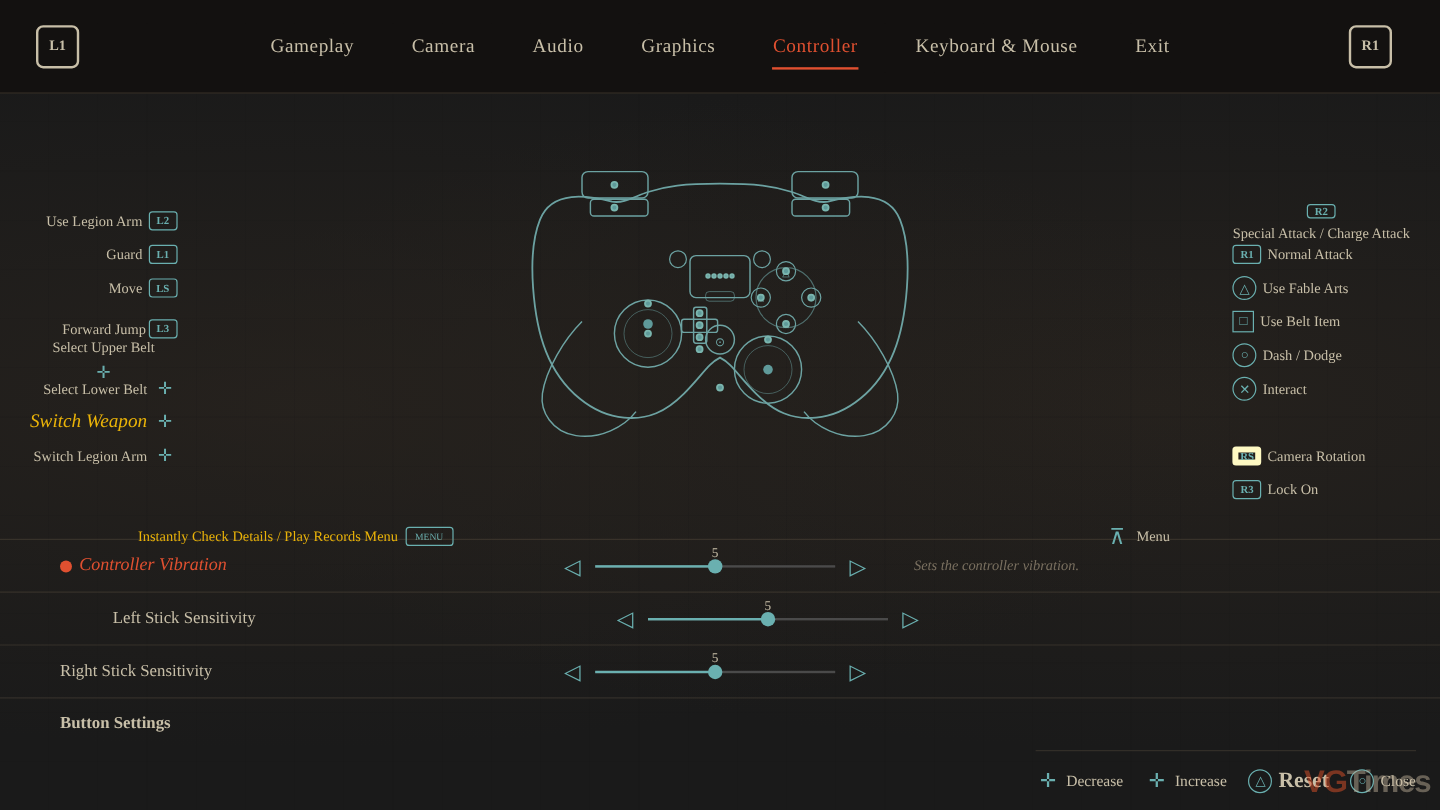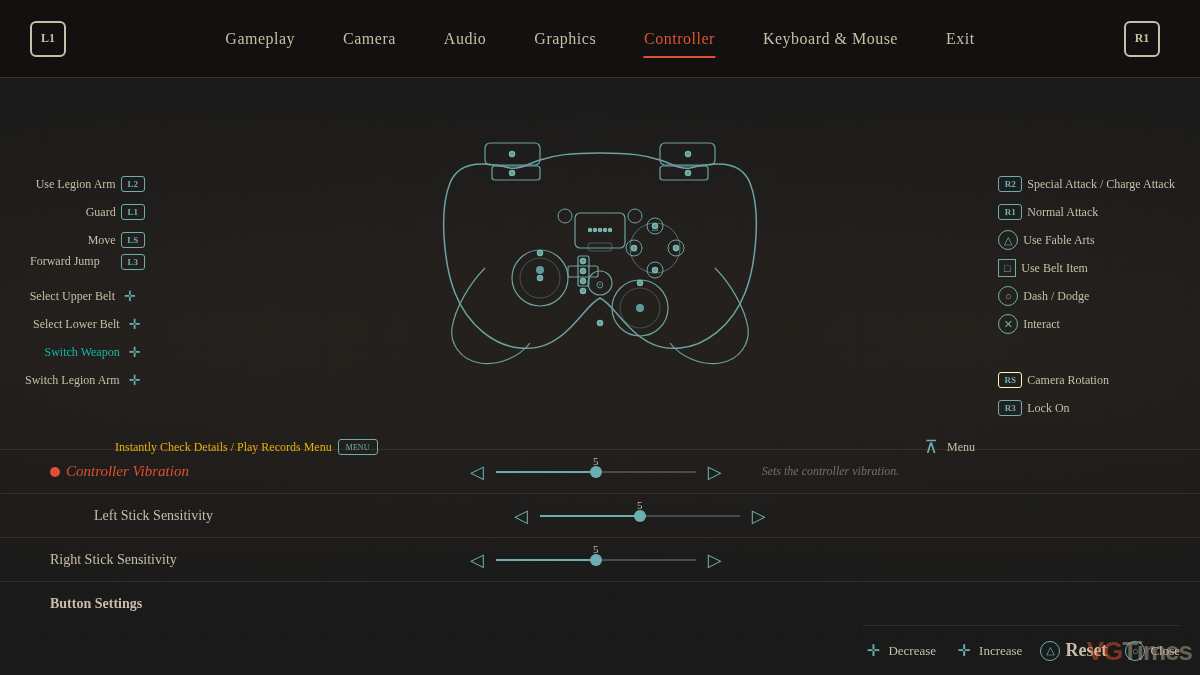--- a/index.html
+++ b/index.html
@@ -230,49 +230,49 @@
       <div style="display:flex; align-items:center; justify-content:flex-end; gap:5px; height:28px;">
         <span style="font-size:12px; color:#c8bfa8;">Guard</span>
         <span style="display:inline-flex;align-items:center;justify-content:center;width:24px;height:16px;border:1px solid #6ab0b0;border-radius:3px;font-size:9px;color:#6ab0b0;font-weight:bold;">L1</span>
       </div>
 
       <div style="display:flex; align-items:center; justify-content:flex-end; gap:5px; height:28px;">
         <span style="font-size:12px; color:#c8bfa8;">Move</span>
         <span style="display:inline-flex;align-items:center;justify-content:center;width:24px;height:16px;border:1px solid #6ab0b0;border-radius:3px;font-size:9px;color:#6ab0b0;font-weight:bold;">LS</span>
       </div>
 
-      <div style="display:flex; align-items:flex-start; justify-content:flex-end; gap:21px; height:28px;">
+      <div style="display:flex; align-items:flex-end; justify-content:flex-end; gap:2px; height:28px;">
         <span style="font-size:12px; color:#c8bfa8;">Forward Jump</span>
         <span style="display:inline-flex;align-items:center;justify-content:center;width:24px;height:16px;border:1px solid #6ab0b0;border-radius:3px;font-size:9px;color:#6ab0b0;font-weight:bold;">L3</span>
       </div>
 
-      <div style="display:flex; align-items:center; justify-content:center; gap:5px; height:28px;">
+      <div style="display:flex; align-items:center; justify-content:space-between; gap:5px; height:28px;flex-direction:column;">
         <span style="font-size:12px; color:#c8bfa8;">Select Upper Belt</span>
         <span style="display:inline-flex;align-items:center;justify-content:center;width:20px;height:20px;color:#6ab0b0;font-size:14px;">✛</span>
       </div>
 
       <div style="display:flex; align-items:center; justify-content:flex-end; gap:5px; height:28px;">
         <span style="font-size:12px; color:#c8bfa8;">Select Lower Belt</span>
         <span style="display:inline-flex;align-items:center;justify-content:center;width:20px;height:20px;color:#6ab0b0;font-size:14px;">✛</span>
       </div>
 
       <div style="display:flex; align-items:center; justify-content:flex-end; gap:5px; height:28px;">
-        <span style="font-size:12px; color:#14b8a6;">Switch Weapon</span>
+        <span style="font-size:16px; color:#eab308;font-style:italic;">Switch Weapon</span>
         <span style="display:inline-flex;align-items:center;justify-content:center;width:20px;height:20px;color:#6ab0b0;font-size:14px;">✛</span>
       </div>
 
       <div style="display:flex; align-items:center; justify-content:flex-end; gap:5px; height:28px;">
         <span style="font-size:12px; color:#c8bfa8;">Switch Legion Arm</span>
         <span style="display:inline-flex;align-items:center;justify-content:center;width:20px;height:20px;color:#6ab0b0;font-size:14px;">✛</span>
       </div>
     </div>
 
     <div style="position:absolute; right:25px; top:92px;">
 
-      <div style="display:flex; align-items:center; justify-content:flex-start; gap:5px; height:28px;">
+      <div style="display:flex; align-items:center; justify-content:flex-start; gap:5px; height:28px;flex-direction:column;">
         <span style="display:inline-flex;align-items:center;justify-content:center;width:24px;height:16px;border:1px solid #6ab0b0;border-radius:3px;font-size:9px;color:#6ab0b0;font-weight:bold;">R2</span>
         <span style="font-size:12px; color:#c8bfa8;">Special Attack / Charge Attack</span>
       </div>
 
       <div style="display:flex; align-items:center; justify-content:flex-start; gap:5px; height:28px;">
         <span style="display:inline-flex;align-items:center;justify-content:center;width:24px;height:16px;border:1px solid #6ab0b0;border-radius:3px;font-size:9px;color:#6ab0b0;font-weight:bold;">R1</span>
         <span style="font-size:12px; color:#c8bfa8;">Normal Attack</span>
       </div>
 
       <div style="display:flex; align-items:center; justify-content:flex-start; gap:5px; height:28px;">
@@ -291,21 +291,21 @@
       </div>
 
       <div style="display:flex; align-items:center; justify-content:flex-start; gap:5px; height:28px;">
         <span style="display:inline-flex;align-items:center;justify-content:center;width:20px;height:20px;border:1px solid #6ab0b0;border-radius:50%;font-size:11px;color:#6ab0b0;">✕</span>
         <span style="font-size:12px; color:#c8bfa8;">Interact</span>
       </div>
 
       <div style="height:28px;"></div>
 
       <div style="display:flex; align-items:center; justify-content:flex-start; gap:5px; height:28px;">
-        <span style="display:inline-flex;align-items:center;justify-content:center;width:24px;height:16px;border:1px solid #fef9c3;border-radius:3px;font-size:9px;color:#6ab0b0;font-weight:bold;">RS</span>
+        <span style="display:inline-flex;align-items:center;justify-content:center;width:24px;height:16px;border:5px solid #fef9c3;border-radius:3px;font-size:9px;color:#6ab0b0;font-weight:bold;">RS</span>
         <span style="font-size:12px; color:#c8bfa8;">Camera Rotation</span>
       </div>
 
       <div style="display:flex; align-items:center; justify-content:flex-start; gap:5px; height:28px;">
         <span style="display:inline-flex;align-items:center;justify-content:center;width:24px;height:16px;border:1px solid #6ab0b0;border-radius:3px;font-size:9px;color:#6ab0b0;font-weight:bold;">R3</span>
         <span style="font-size:12px; color:#c8bfa8;">Lock On</span>
       </div>
     </div>
 
     <div style="position:absolute; top:355px; left:0; right:0; display:flex; align-items:center; padding: 0 25px;">

